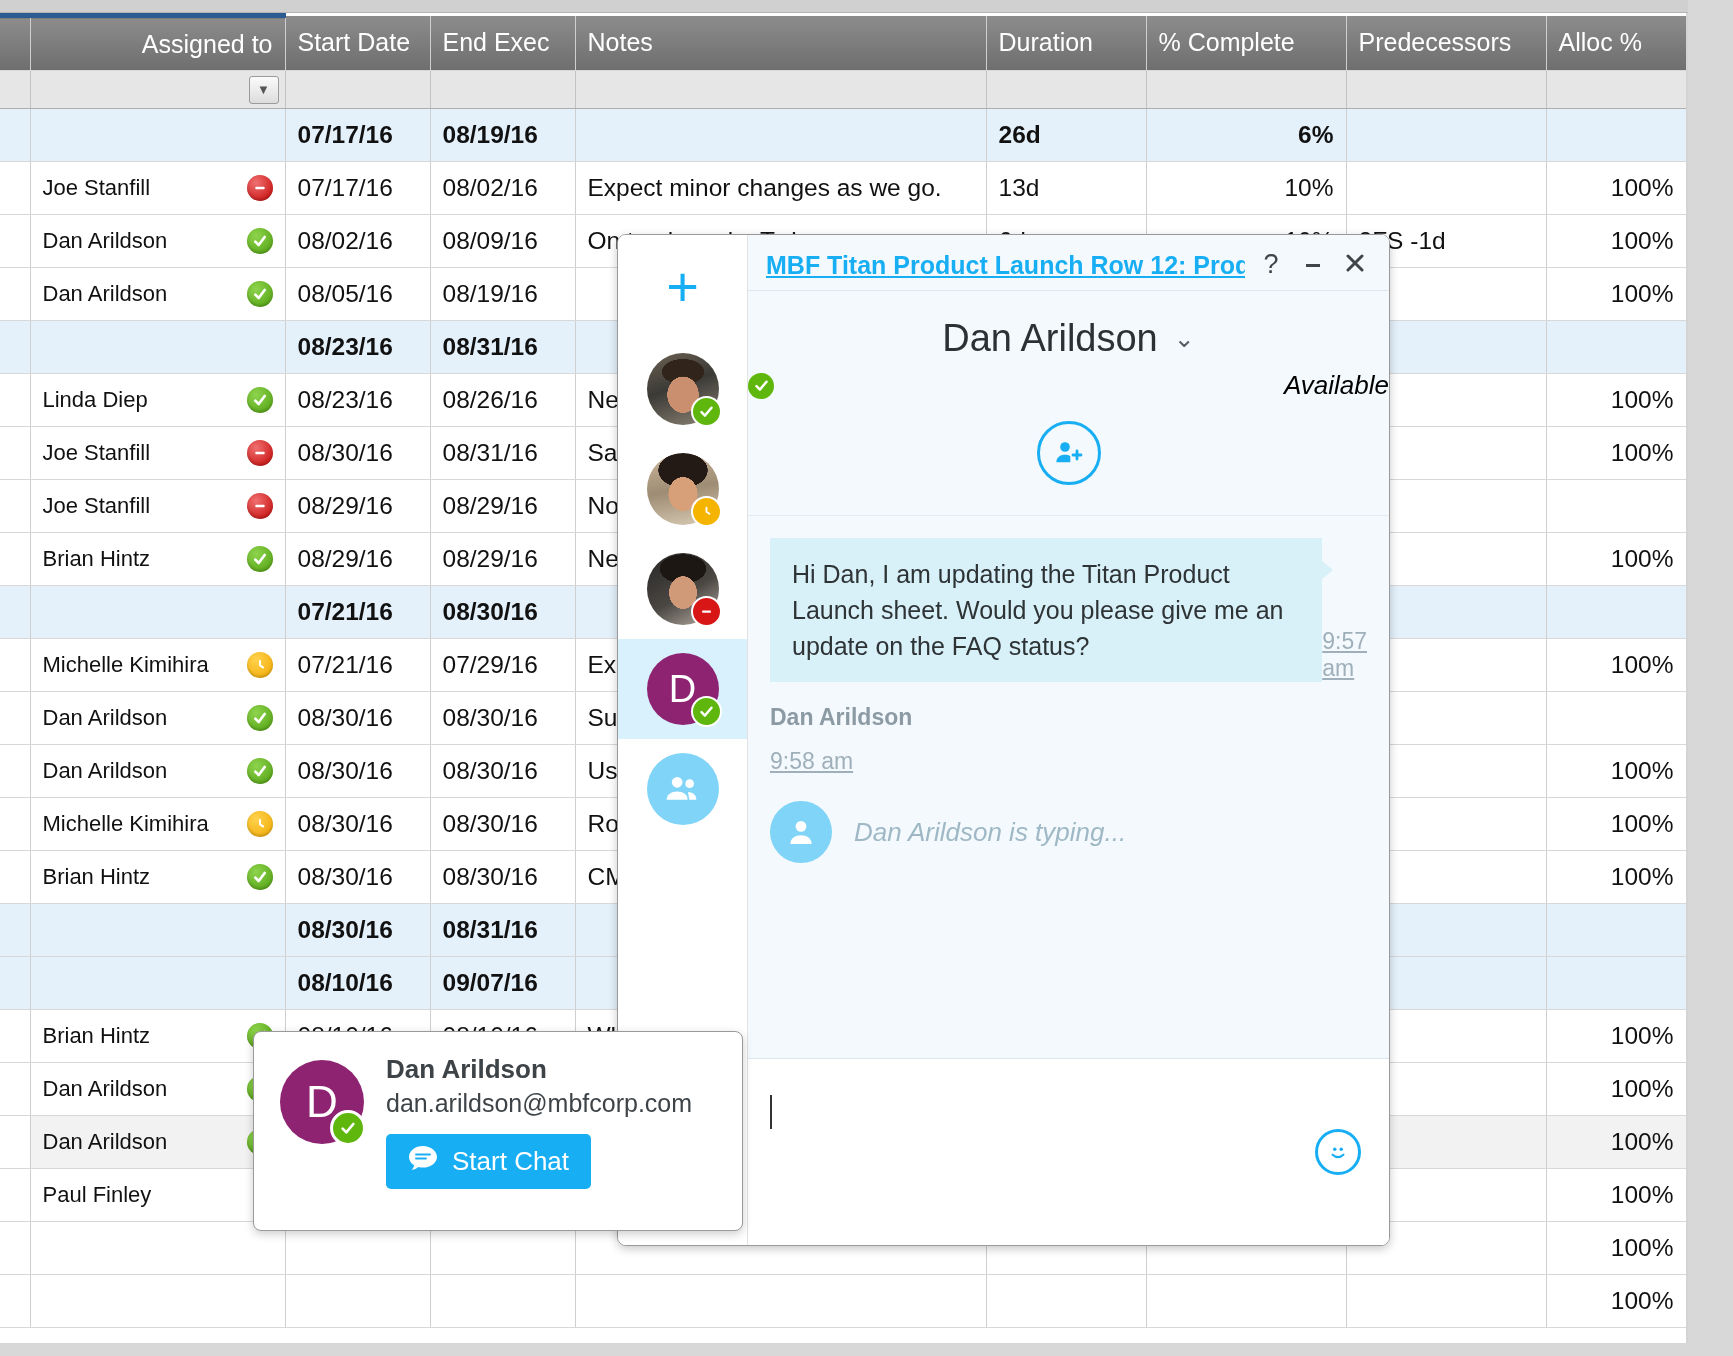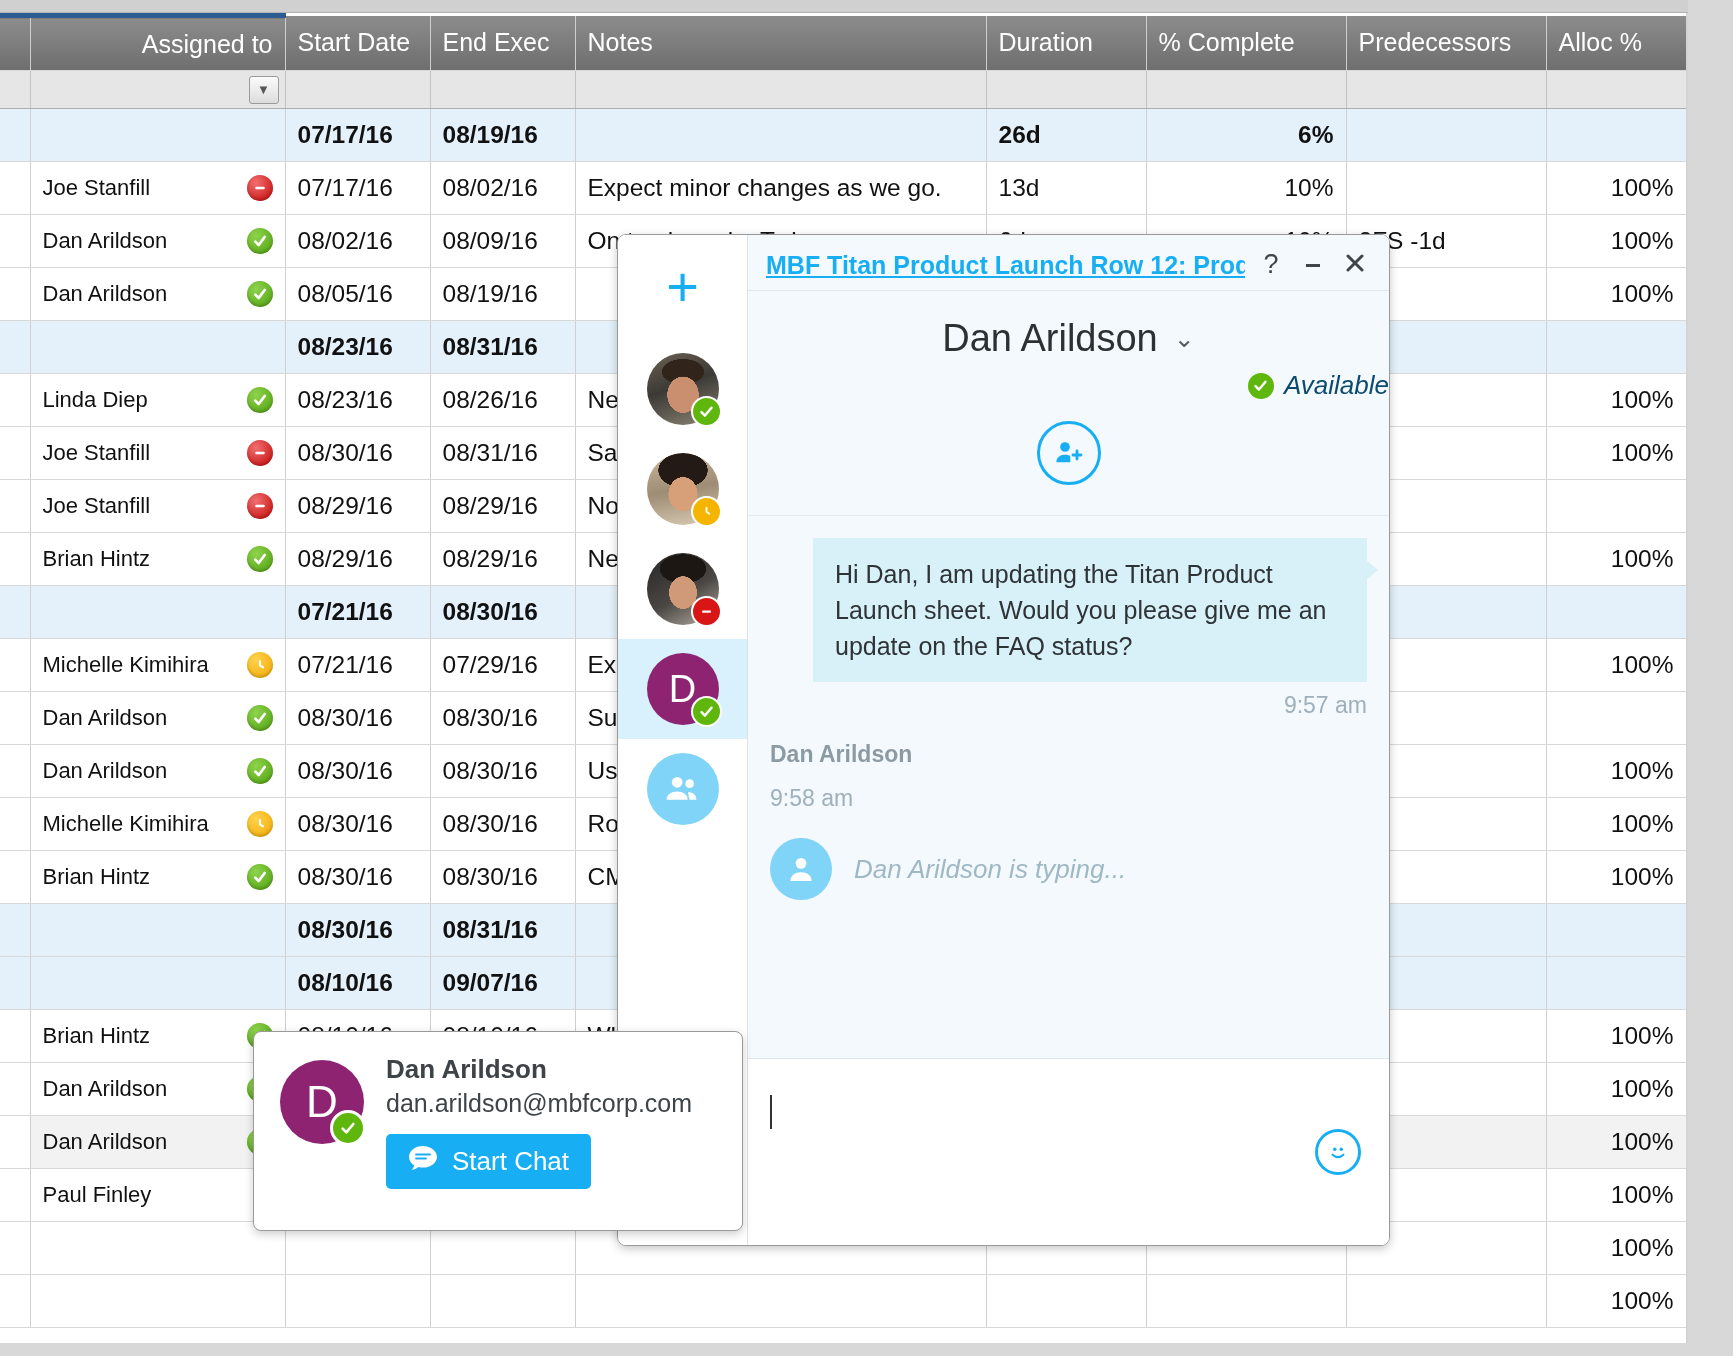--- a/index.html
+++ b/index.html
@@ -290,22 +290,22 @@
     padding: 26px 0 16px 0;
     background: #f3f9fc;
   }
   .contact-name {
     font-size: 38px; color: #2d3134;
     display: inline-flex; align-items: center; gap: 16px;
   }
   .caret { font-size: 25px; color: #5a6166; }
   .contact-status {
     margin-top: 10px;
-    display: flex; align-items: center; justify-content: flex-end; gap: 10px;
-    font-size: 26px; font-style: italic; color: #0c4a6e;
+    display: flex; align-items: center; justify-content: space-between; gap: 10px;
+    font-size: 26px; font-style: italic; color: #000000;
   }
   .status-dot {
     width: 26px; height: 26px; border-radius: 50%;
     background: #5fb70d;
     display: flex; align-items: center; justify-content: center;
   }
   .status-dot svg { width: 15px; height: 15px; }
   .add-person {
     margin: 20px auto 0 auto;
     width: 58px; height: 58px;
@@ -318,21 +318,21 @@
 
   .chat-messages {
     flex: 1;
     padding: 0 22px;
     background: #f3f9fc;
     overflow: hidden;
     border-top: 1px solid #e2ecf1;
     margin-top: 14px;
   }
   .msg-block { margin-top: 22px; }
-  .msg-block.out { display: flex; flex-direction: column; align-items: flex-end; }
+  .msg-block.out { display: flex; align-items: flex-end; }
   .msg-block.in  { display: flex; flex-direction: column; align-items: flex-start; }
   .msg-sender {
     font-size: 23px; color: #8c9aa4; font-weight: bold;
     margin-bottom: 7px;
   }
   .bubble {
     position: relative;
     font-size: 25px;
     line-height: 36px;
     color: #2e3336;
@@ -348,21 +348,21 @@
     border-top: 10px solid transparent;
     border-bottom: 10px solid transparent;
   }
   .bubble.in:after {
     content: "";
     position: absolute; left: -11px; top: 22px;
     border-right: 12px solid #b9e5f7;
     border-top: 10px solid transparent;
     border-bottom: 10px solid transparent;
   }
-  .msg-time { font-size: 23px; color: #9fb0bb; margin-top: 10px; }
+  .msg-time { font-size: 23px; color: #9fb0bb; margin-top: 10px; text-decoration: underline; }
   .typing-row {
     display: flex; align-items: center; gap: 22px;
     margin-top: 26px;
   }
   .typing-avatar {
     width: 62px; height: 62px; border-radius: 50%;
     background: #7fd4f7;
     display: flex; align-items: center; justify-content: center;
     flex: none;
   }

